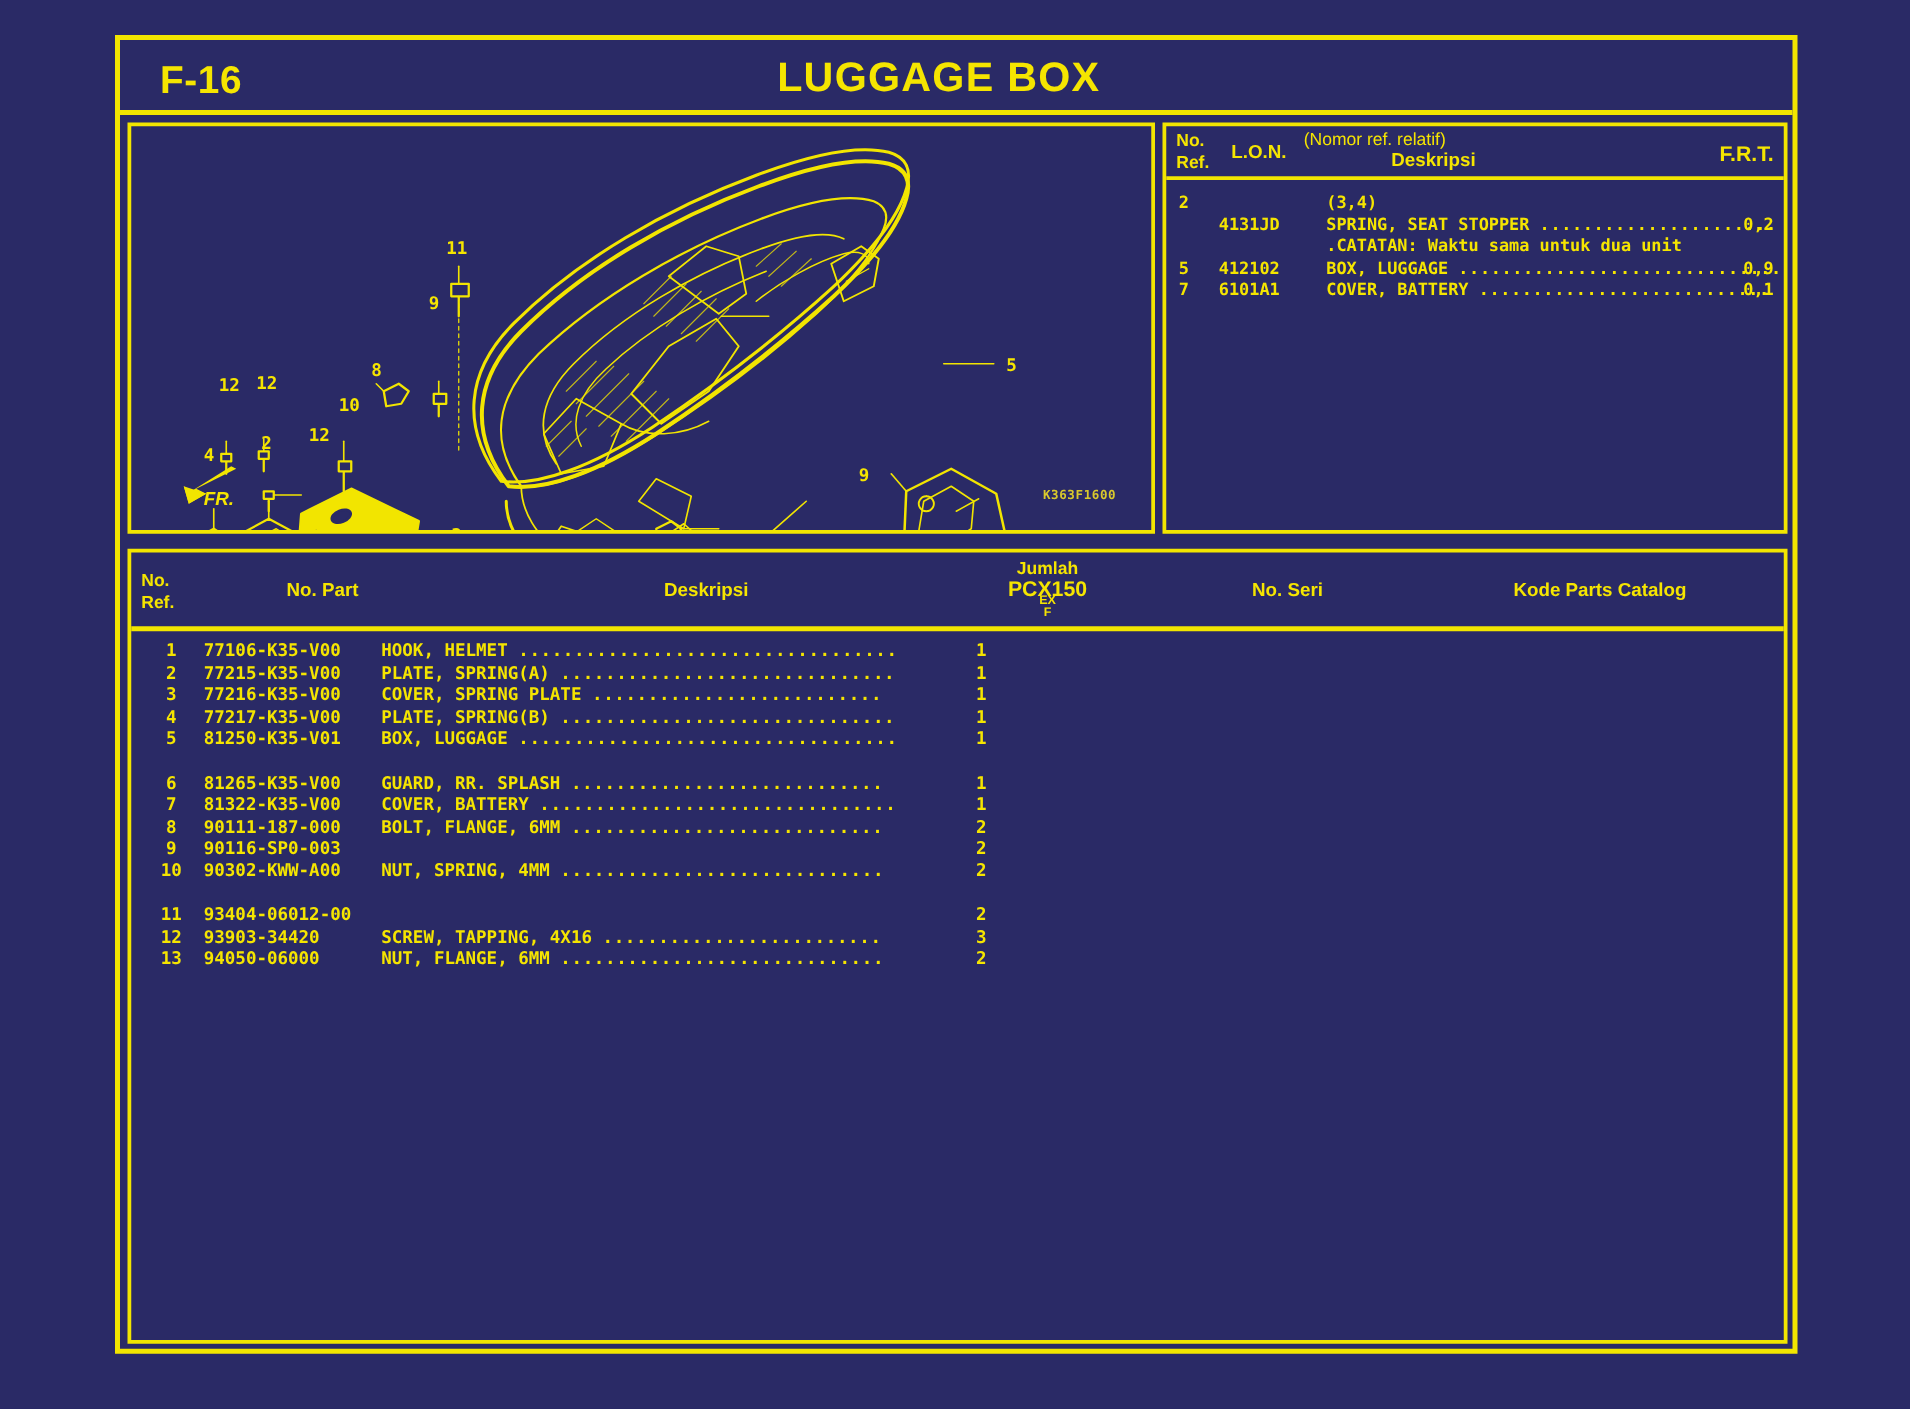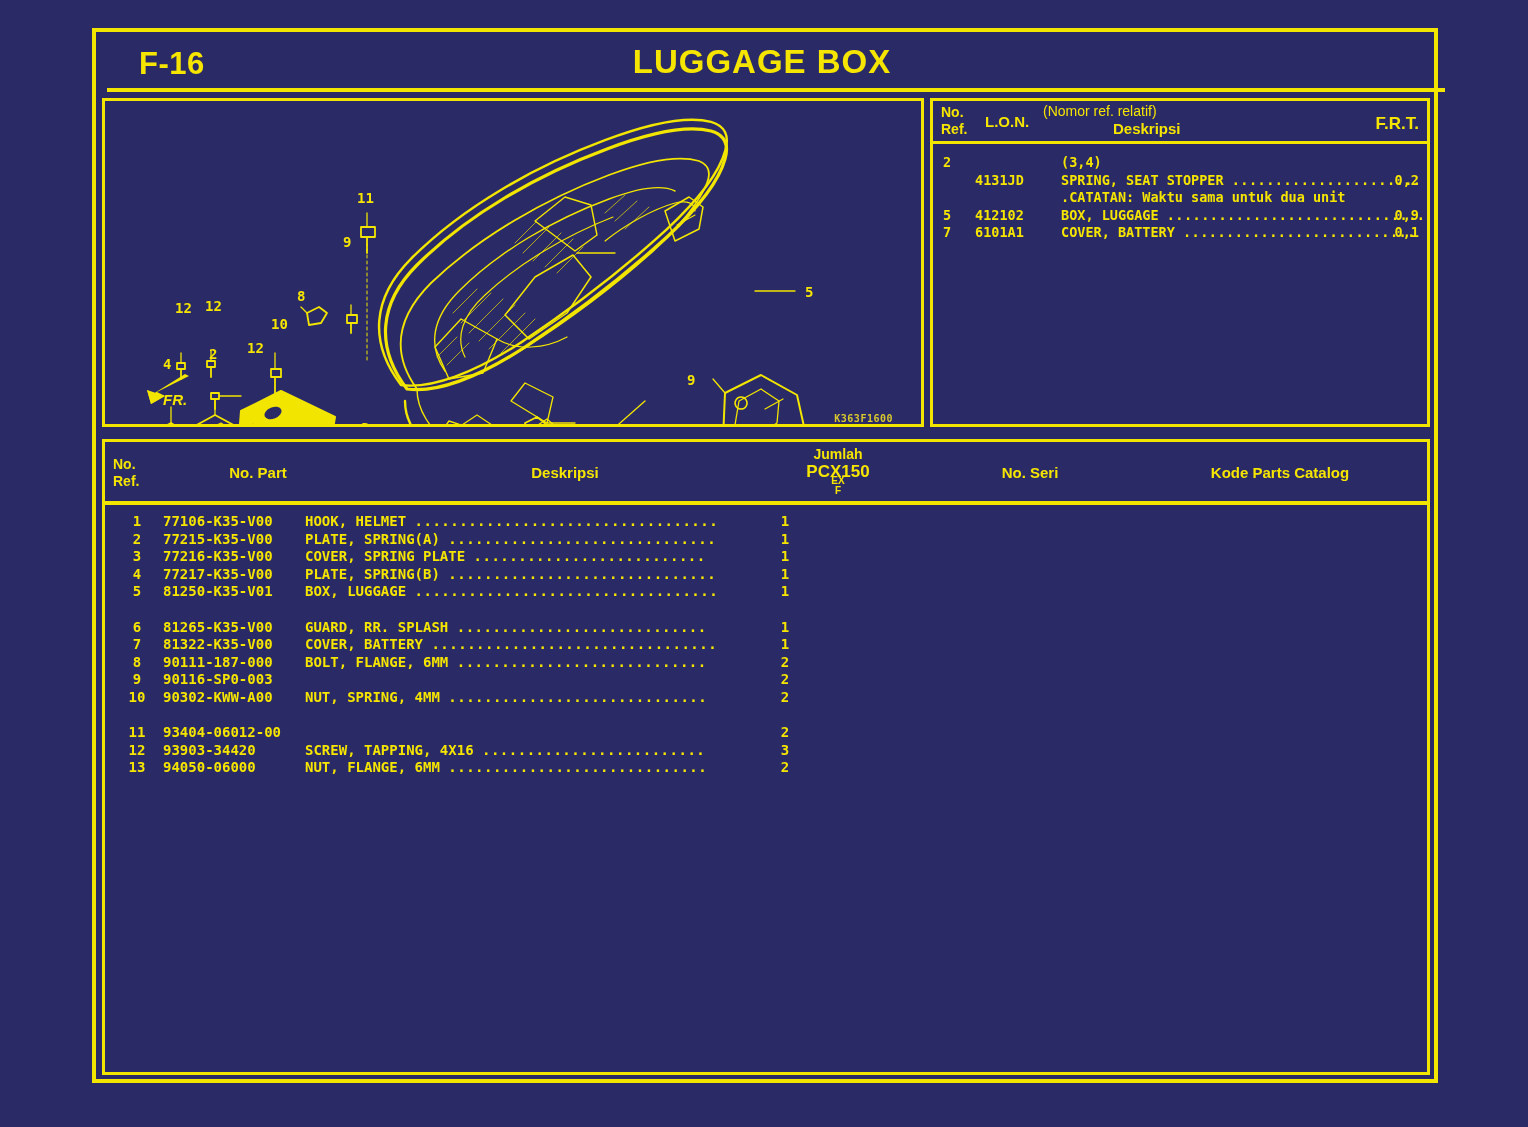--- a/index.html
+++ b/index.html
@@ -18,21 +18,21 @@
   #sheet {
     position: absolute;
     left: 92px; top: 28px;
     width: 1346px; height: 1055px;
     border: 4px solid #f2e500;
     box-sizing: border-box;
   }
   
   #title-bar {
     position: absolute;
-    left: 11px; top: 0;
+    left: 0; top: 0;
     width: 100%; height: 60px;
     border-bottom: 4px solid #f2e500;
     box-sizing: border-box;
   }
   #page-code {
     position: absolute;
     left: 32px; top: 14px;
     color: #f5e500;
     font-size: 31px;
     font-weight: bold;
@@ -162,21 +162,21 @@
   #fr-mark {
     position: absolute;
     left: 22px; bottom: 8px;
     color: #f5e500;
     font-size: 15px;
     font-weight: bold;
     font-style: italic;
   }
   #draw-code {
     position: absolute;
-    right: 28px; bottom: 0;
+    right: 28px; bottom: 22px;
     color: #d9c92c;
     font-size: 10px;
     font-family: "DejaVu Sans Mono", monospace;
     font-weight: bold;
     letter-spacing: 0.5px;
   }
 </style>
 </head>
 <body>
 

